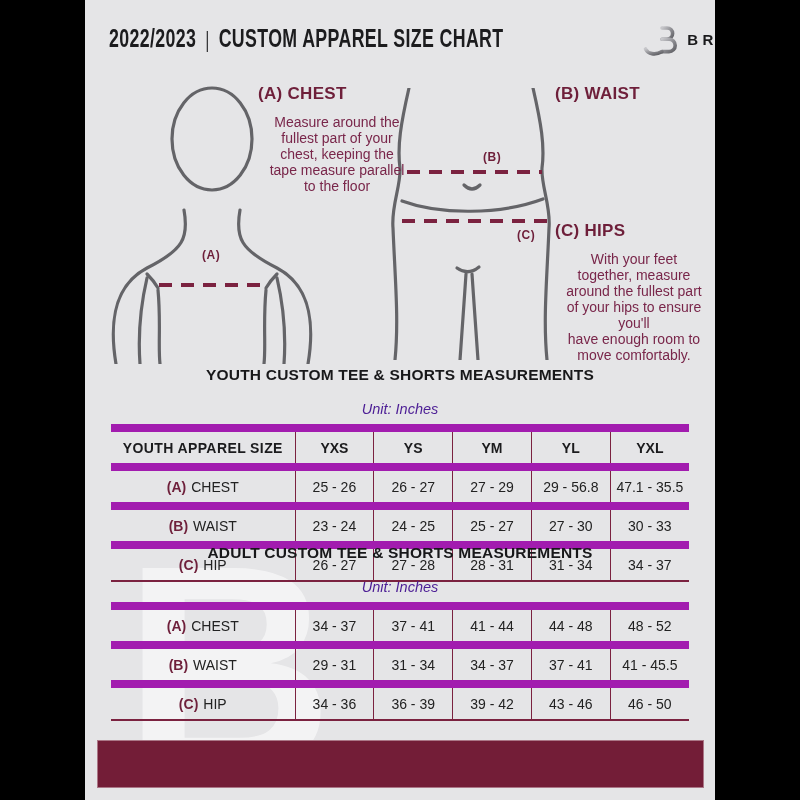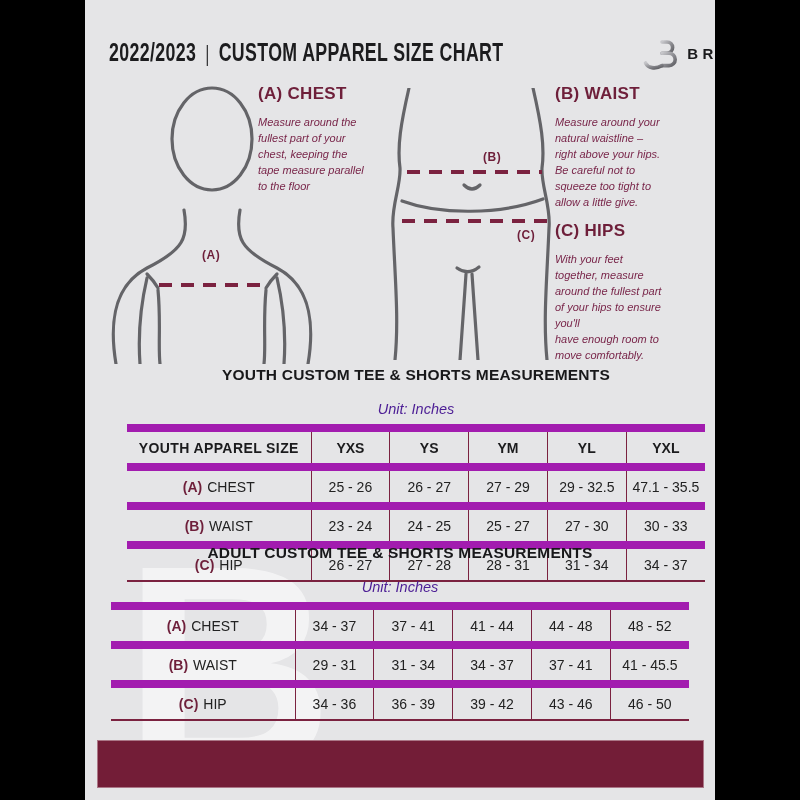--- a/index.html
+++ b/index.html
@@ -7,43 +7,43 @@
     width:800px;height:800px;background:#000;overflow:hidden;
     font-family:"Liberation Sans",sans-serif;
     -webkit-font-smoothing:antialiased;
   }
   .page{
     position:relative;width:630px;height:800px;margin:0 auto;
     background:#E5E5E7;overflow:hidden;
   }
   
   .header{
-    position:absolute;top:17px;left:0;right:0;height:72px;
+    position:absolute;top:3px;left:0;right:0;height:72px;
     display:flex;align-items:center;justify-content:space-between;
     padding:0 24px;box-sizing:border-box;z-index:2;
   }
   .header-title{
     font-weight:bold;font-size:24px;color:#1c1c1e;white-space:nowrap;
     transform:scale(.74,1.04);transform-origin:left center;letter-spacing:.5px;
   }
   .header-title .divider{font-weight:normal;color:#3a3a3c;padding:0 12px;font-size:22px;}
   .brand{display:flex;align-items:center;gap:9px;}
   .brand-name{font-weight:bold;font-size:15px;letter-spacing:4.5px;color:#1a1a1c;}
   
   .figures{position:absolute;top:78px;left:0;width:100%;height:294px;z-index:2;}
   .fig-svg{position:absolute;}
   .fig-label{
     position:absolute;font-size:12px;font-weight:bold;color:#6E1F3A;
     letter-spacing:.5px;
   }
   .instr{position:absolute;width:158px;}
   .instr-heading{font-size:17px;font-weight:bold;color:#6E1F3A;letter-spacing:.3px;}
   .instr-body{
-    margin-top:10px;font-size:11px;font-style:italic;color:#79264A;
-    line-height:16px;white-space:pre-line;
+    margin-top:10px;font-size:14px;color:#79264A;
+    line-height:16px;white-space:pre-line;text-align:center;
   }
   
   .section{position:absolute;left:0;width:100%;text-align:center;z-index:2;}
   .section-title{font-size:15.5px;font-weight:bold;color:#18181a;letter-spacing:.2px;}
   .section-unit{font-size:14.5px;font-style:italic;color:#4c1d95;margin-top:17px;}
   table.size-table{
     border-collapse:collapse;table-layout:fixed;width:578px;margin:7px auto 0;
     background:transparent;
   }
   table.size-table col.first{width:184px;}
@@ -145,41 +145,35 @@
       <div class="instr-heading">(A) CHEST</div>
       <div class="instr-body">Measure around the
 fullest part of your
 chest, keeping the
 tape measure parallel
 to the floor</div>
     </div>
 
     <div class="instr" style="left:470px;top:6px;">
       <div class="instr-heading">(B) WAIST</div>
-      <div class="instr-body">Measure around your
-natural waistline –
-right above your hips.
-Be careful not to
-squeeze too tight to
-allow a little give.</div>
     </div>
 
     <div class="instr" style="left:470px;top:143px;">
       <div class="instr-heading">(C) HIPS</div>
       <div class="instr-body">With your feet
 together, measure
 around the fullest part
 of your hips to ensure
 you'll
 have enough room to
 move comfortably.</div>
     </div>
   </div>
 
-  <div class="section" style="top:366px;padding-left:16px;">
+  <div class="section" style="top:366px;">
     <div class="section-title">YOUTH CUSTOM TEE &amp; SHORTS MEASUREMENTS</div>
     <div class="section-unit">Unit: Inches</div>
     <table class="size-table yt">
       <colgroup>
           <col class="first">
           <col>
           <col>
           <col>
           <col>
           <col>
@@ -191,21 +185,21 @@
         <th>YS</th>
         <th>YM</th>
         <th>YL</th>
         <th>YXL</th>
       </tr>
       <tr>
         <td class="row-label"><b>(A)</b><span>CHEST</span></td>
         <td>25 - 26</td>
         <td>26 - 27</td>
         <td>27 - 29</td>
-        <td>29 - 32.5</td>
+        <td>29 - 56.8</td>
         <td>47.1 - 35.5</td>
       </tr>
       <tr>
         <td class="row-label"><b>(B)</b><span>WAIST</span></td>
         <td>23 - 24</td>
         <td>24 - 25</td>
         <td>25 - 27</td>
         <td>27 - 30</td>
         <td>30 - 33</td>
       </tr>

